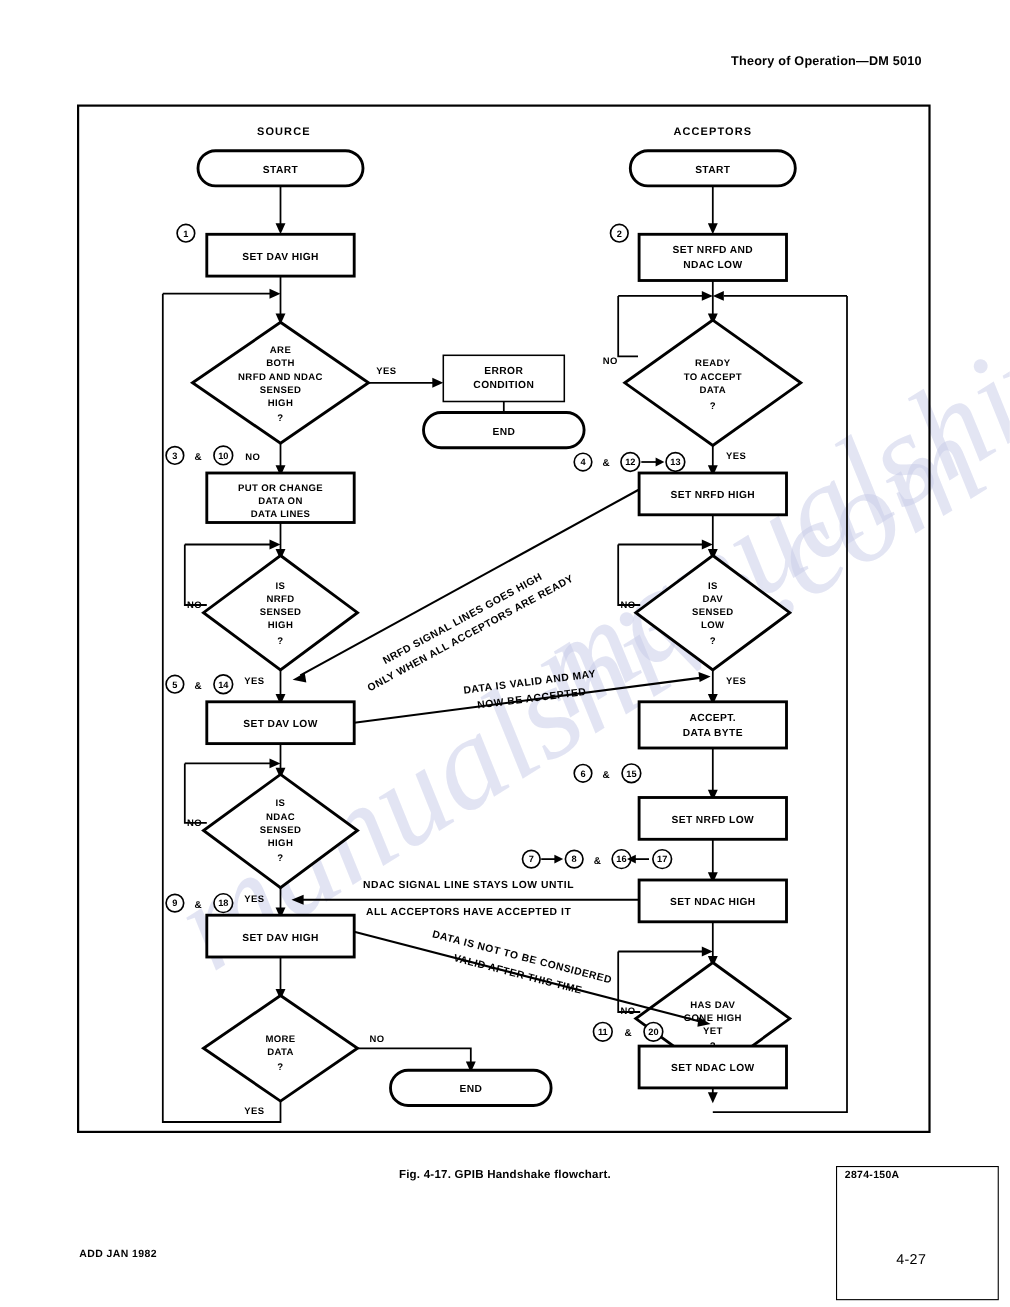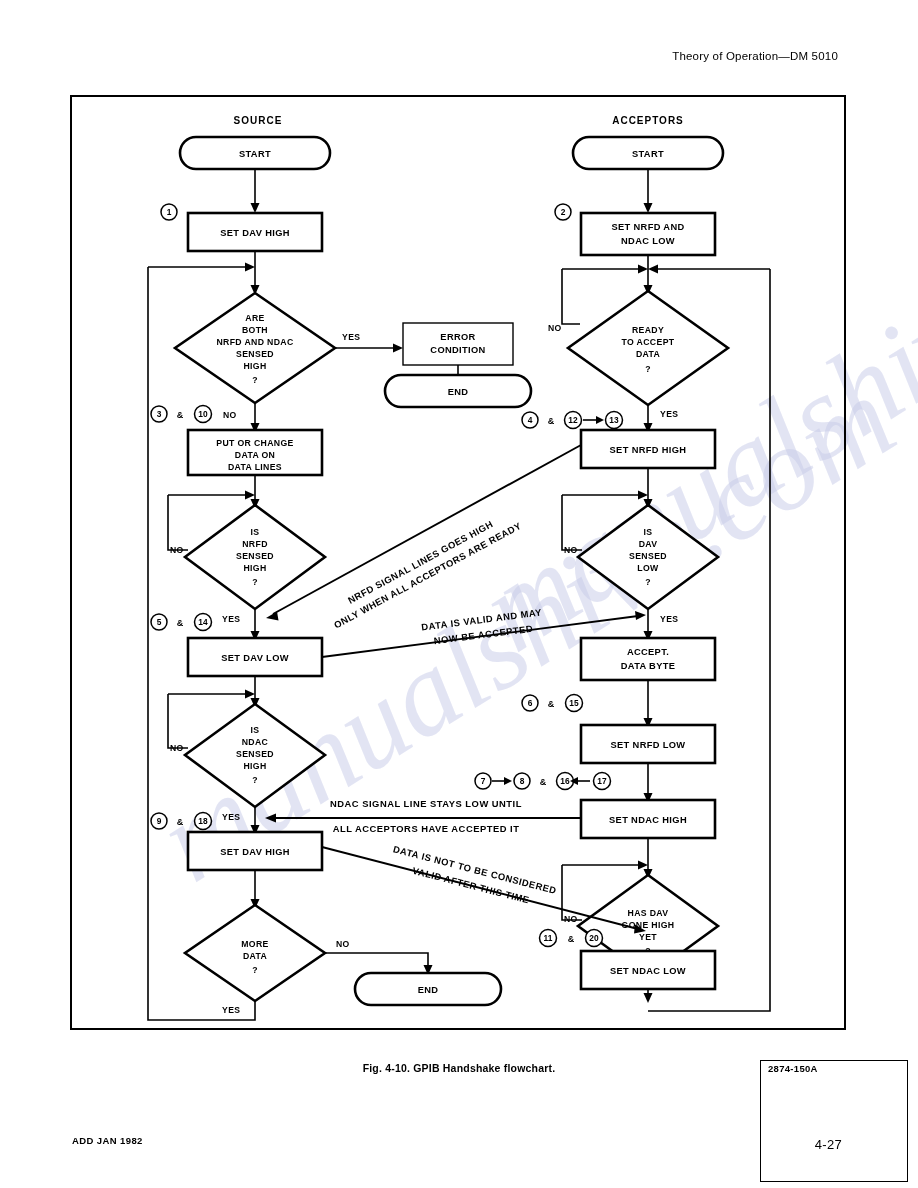--- a/index.html
+++ b/index.html
@@ -15,21 +15,21 @@
   }
   #page {
     position: absolute;
     left: 0; top: 0;
     width: 918px; height: 1188px;
   }
   .hdr {
     position: absolute;
     right: 80px; top: 50px;
     font-size: 11.5px;
-    font-weight: normal;
+    font-weight: bold;
     letter-spacing: .2px;
     white-space: nowrap;
   }
   .frame {
     position: absolute;
     left: 70px; top: 95px;
     width: 776px; height: 935px;
     border: 2.5px solid #000;
     box-sizing: border-box;
   }
@@ -520,18 +520,18 @@
       <text class="step-num" x="478" y="846">11</text>
       <text class="amp" x="501" y="847">&amp;</text>
       <circle class="circ" cx="524" cy="843" r="8.5"></circle>
       <text class="step-num" x="524" y="846">20</text>
     </g>
 
   </svg>
 
   <div class="drawnum" style="position:absolute; left:760px; top:1014px;margin-top:46px;">2874-150A</div>
 
-  <div class="caption">Fig. 4-10. GPIB Handshake flowchart.</div>
+  <div class="caption">Fig. 4-17. GPIB Handshake flowchart.</div>
 
   <div class="foot-left">ADD JAN 1982</div>
   <div class="foot-right">4-27</div>
 
 </div>
 
 </body></html>

